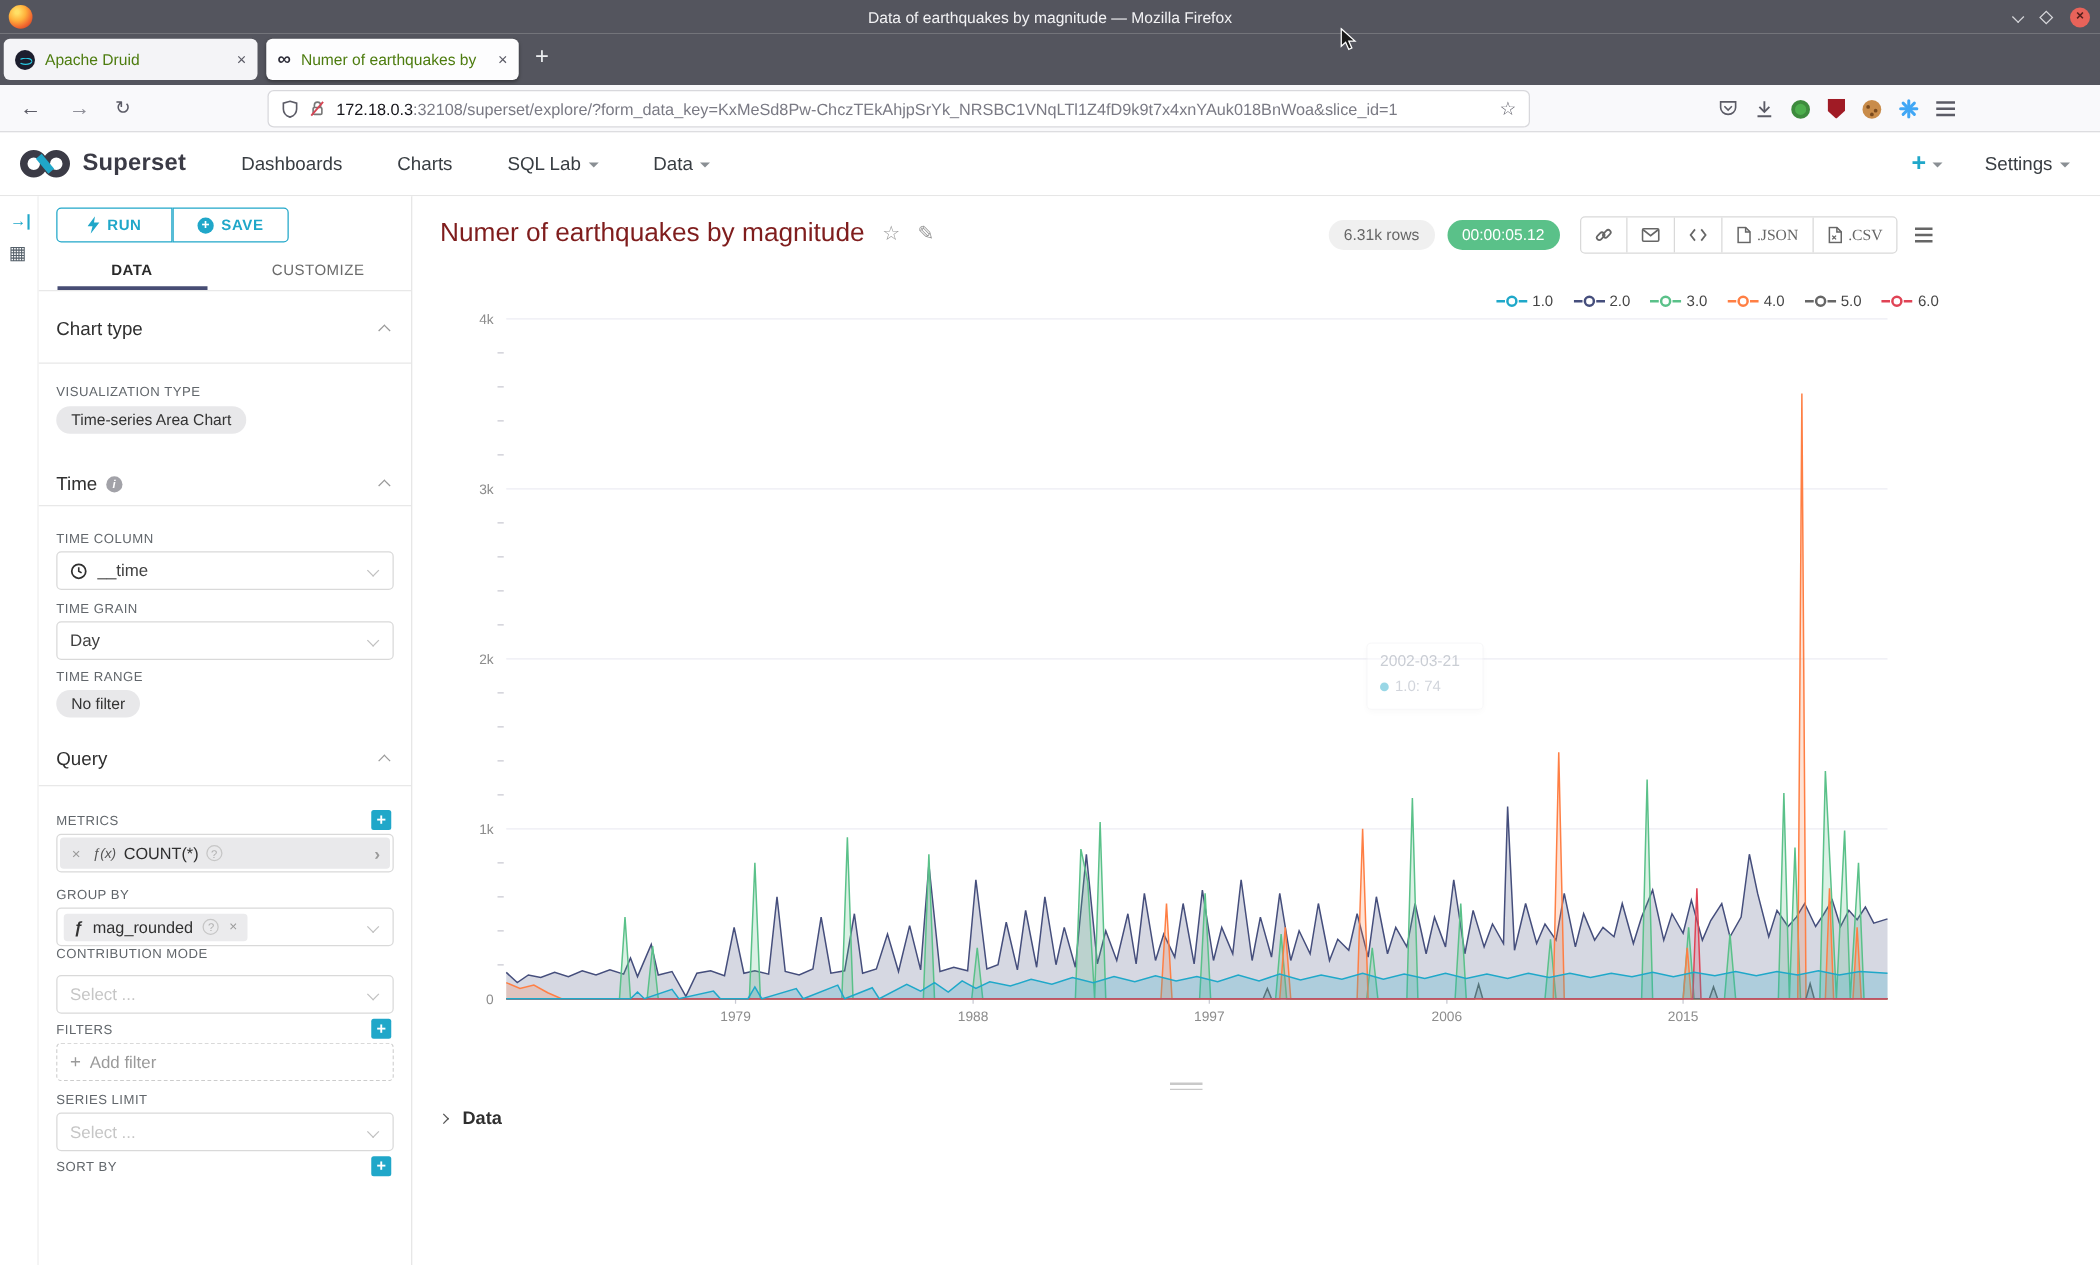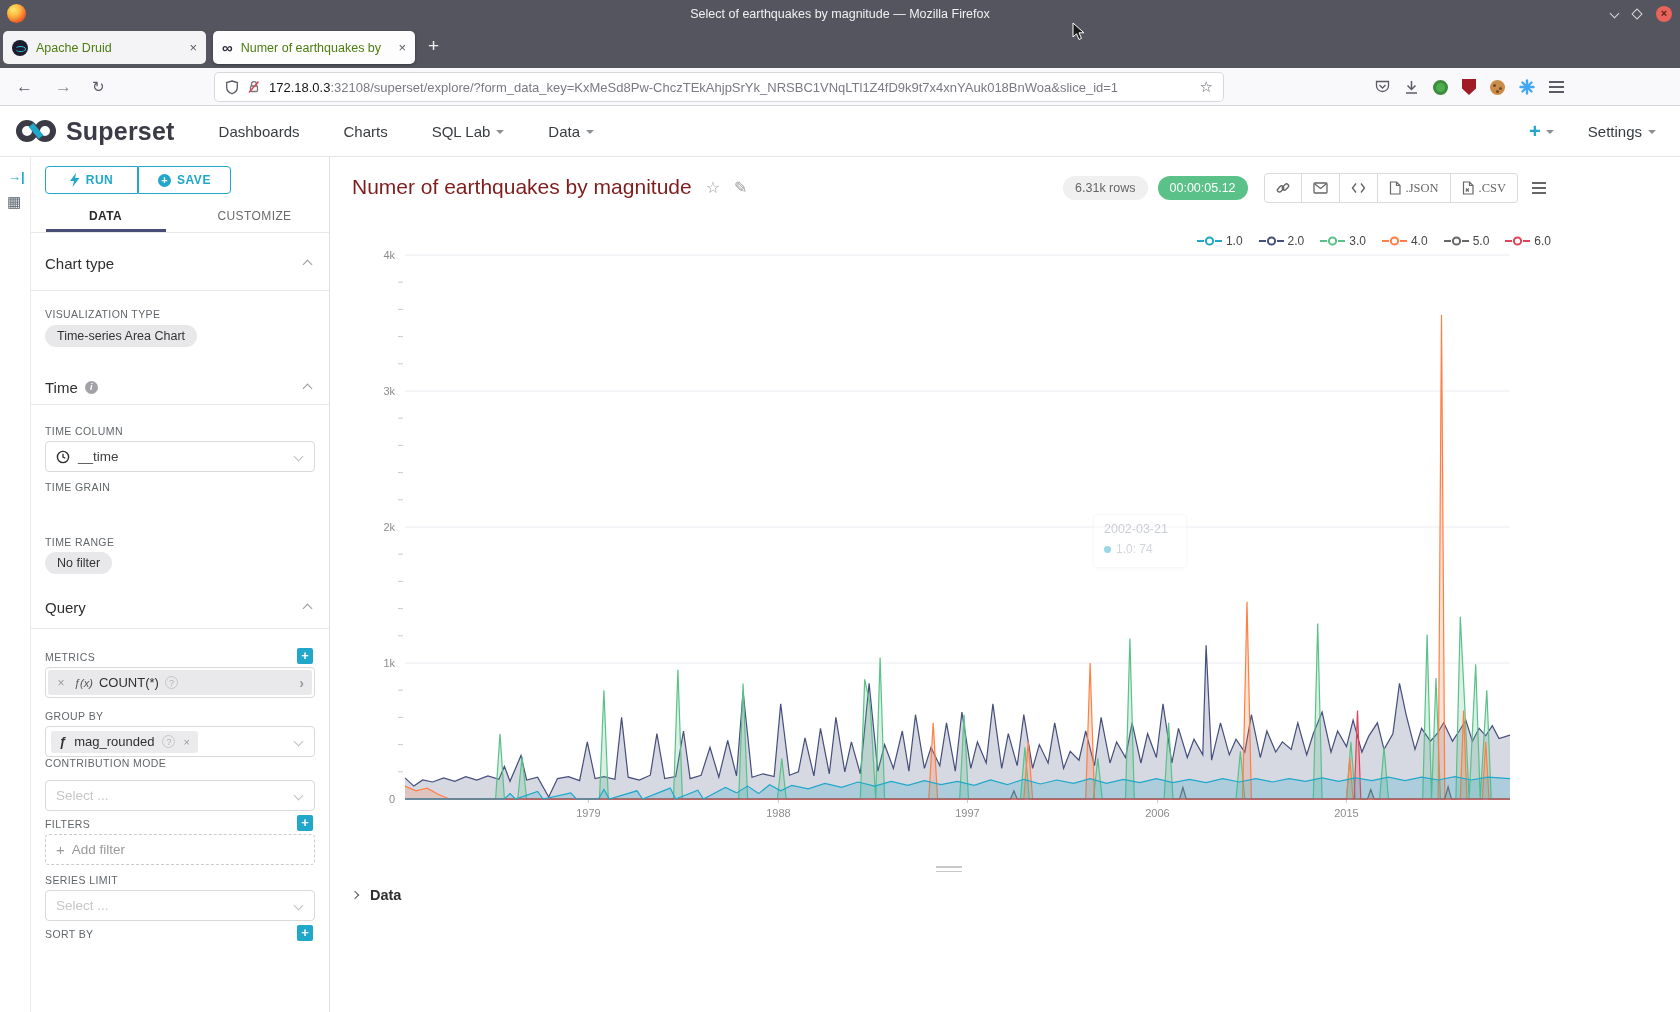--- a/index.html
+++ b/index.html
@@ -47,21 +47,21 @@
   .shield-red { width:14px; height:16px; background:#a01b25; clip-path:polygon(0 0,100% 0,100% 60%,50% 100%,0 60%); }
   .cookie { width:15px; height:15px; border-radius:50%; background:#c98c4a; position:relative; }
   .cookie::after { content:""; position:absolute; left:3px; top:4px; width:3px; height:3px; border-radius:50%; background:#7a4a1e; box-shadow:6px 3px 0 #7a4a1e, 3px 6px 0 #7a4a1e; }
   .burger { display:flex; flex-direction:column; gap:3px; }
   .burger span { width:15px; height:1.8px; background:#5b5b66; }
   .burger.dark span { background:#666; width:14px; }
 
   
   .ss-header { position:absolute; left:0; top:106px; width:1680px; height:51px; background:#fff; border-bottom:1px solid #e6e6e6; display:flex; align-items:center; }
   .ss-brand { display:flex; align-items:center; gap:8px; margin-left:14px; }
-  .ss-brand-name { font-size:25px; font-weight:bold; color:#3b3b46; letter-spacing:.2px; }
+  .ss-brand-name { font-size:19px; font-weight:bold; color:#3b3b46; letter-spacing:.2px; }
   .ss-menu { display:flex; align-items:center; gap:44px; margin-left:44px; font-size:15px; color:#383d42; }
   .ss-menu .mi { display:flex; align-items:center; gap:6px; }
   .caret { width:0; height:0; border-left:4px solid transparent; border-right:4px solid transparent; border-top:4.5px solid #8a8f94; margin-top:2px; }
   .ss-right { position:absolute; right:24px; display:flex; align-items:center; gap:34px; }
   .ss-plus { color:#20a7c9; font-size:20px; font-weight:bold; }
   .ss-settings { font-size:15px; color:#383d42; display:flex; gap:6px; align-items:center; }
 
   
   .rail { position:absolute; left:0; top:157px; width:31px; height:855px; background:#fff; border-right:1px solid #ececec; }
   .rail-collapse { position:absolute; left:8px; top:12px; color:#20a7c9; font-size:13px; font-weight:bold; }
@@ -126,21 +126,21 @@
 
   .cursor { position:absolute; left:1072px; top:22px; z-index:50; }
 </style>
 </head>
 <body>
 
 <div class="screen">
 
   <div class="titlebar">
     <span class="ff-logo"></span>
-    <span class="tb-title">Select of earthquakes by magnitude — Mozilla Firefox</span>
+    <span class="tb-title">Data of earthquakes by magnitude — Mozilla Firefox</span>
     <span class="tb-controls">
       <span class="chev down light"></span>
       <span class="win-diamond"></span>
       <span class="win-close">×</span>
     </span>
   </div>
 
   <div class="tabbar">
     <div class="tab tab1">
       <span class="druid-ic"></span>
@@ -275,20 +275,24 @@
     <div class="lbl" style="top:268px;">TIME COLUMN</div>
     <div class="select" style="top:284px;">
       <svg width="14" height="14" viewBox="0 0 14 14">
           <circle cx="7" cy="7" r="5.6" fill="none" stroke="#2f2f2f" stroke-width="1.4"></circle>
           <polyline points="7,3.8 7,7 9.3,8.3" fill="none" stroke="#2f2f2f" stroke-width="1.3"></polyline>
         </svg>
       <span class="val">__time</span>
       <span class="chev down"></span>
     </div>
     <div class="lbl" style="top:324px;">TIME GRAIN</div>
+    <div class="select" style="top:340px;">
+      <span class="val">Day</span>
+      <span class="chev down"></span>
+    </div>
     <div class="lbl" style="top:379px;">TIME RANGE</div>
     <div class="pill" style="top:395px;">No filter</div>
 
     <div class="sec-h" style="top:442px;">
         <span>Query</span>
       </div>
     <span class="chev up sec-chev" style="top:448px;"></span>
     <div class="pdivider" style="top:471px;"></div>
 
     <div class="lbl" style="top:494px;">METRICS</div>

